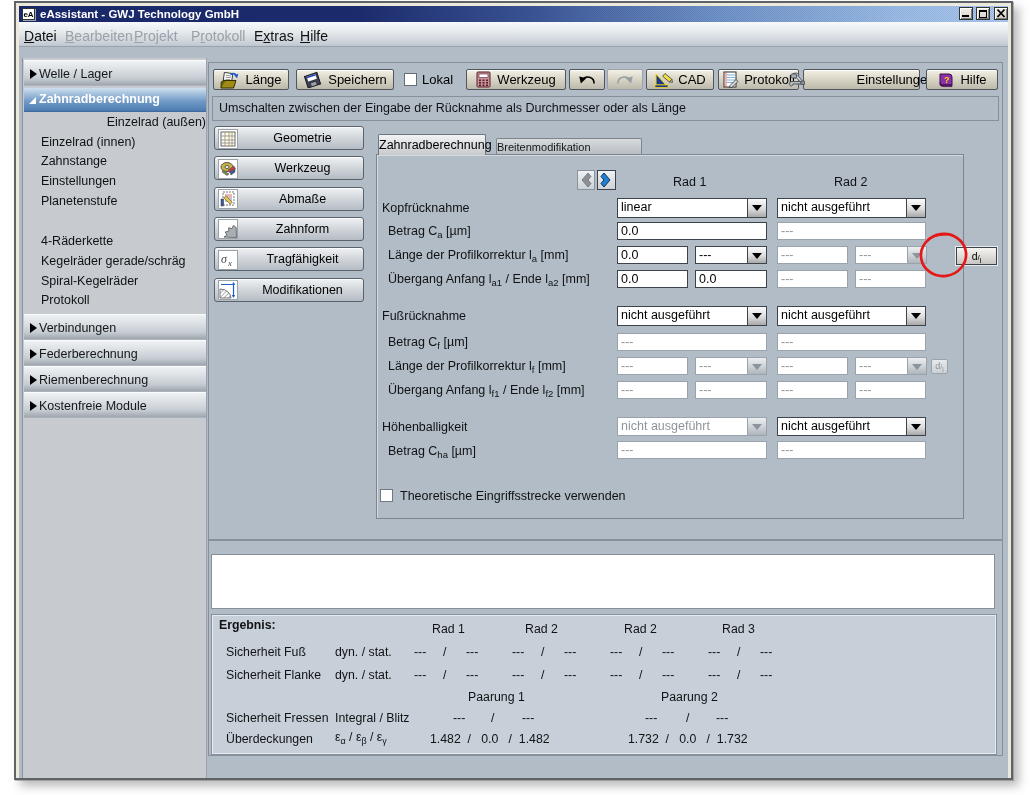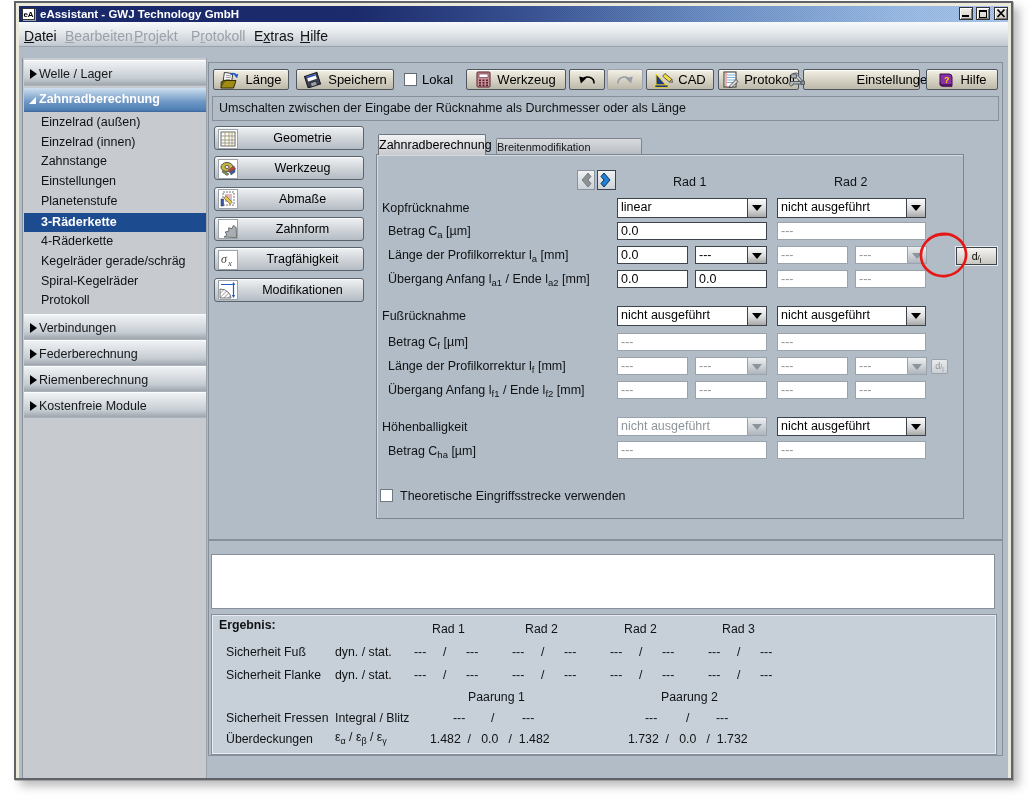--- a/index.html
+++ b/index.html
@@ -77,26 +77,25 @@
   <span class="dis" style="left:46px;"><u>B</u>earbeiten</span>
   <span class="dis" style="left:115px;"><u>P</u>rojekt</span>
   <span class="dis" style="left:172px;">P<u>r</u>otokoll</span>
   <span style="left:235px;">E<u>x</u>tras</span>
   <span style="left:281px;"><u>H</u>ilfe</span>
  </div>
  <div id="main">
   <div id="sidebg"></div>
   <div class="shead" style="top:12.5px;"><span class="tri"></span>Welle / Lager</div>
   <div id="shexp" style="top:41px;"><span class="tri"></span>Zahnradberechnung</div>
-  <div class="sitem" style="top:66px;">Einzelrad (außen)</div>
+  <div class="sitem" style="top:66px;text-align:right;">Einzelrad (außen)</div>
   <div class="sitem" style="top:85.7px;">Einzelrad (innen)</div>
   <div class="sitem" style="top:105.4px;">Zahnstange</div>
   <div class="sitem" style="top:125.1px;">Einstellungen</div>
   <div class="sitem" style="top:144.8px;">Planetenstufe</div>
-  <div id="ssel" style="top:166px;">3-Räderkette</div>
   <div class="sitem" style="top:185.2px;">4-Räderkette</div>
   <div class="sitem" style="top:204.9px;">Kegelräder gerade/schräg</div>
   <div class="sitem" style="top:224.6px;">Spiral-Kegelräder</div>
   <div class="sitem" style="top:244.3px;">Protokoll</div>
   <div class="shead" style="top:266.5px;"><span class="tri"></span>Verbindungen</div>
   <div class="shead" style="top:292.5px;"><span class="tri"></span>Federberechnung</div>
   <div class="shead" style="top:318.5px;"><span class="tri"></span>Riemenberechnung</div>
   <div class="shead" style="top:344.5px;"><span class="tri"></span>Kostenfreie Module</div>
 
   <div id="panelA"></div>

